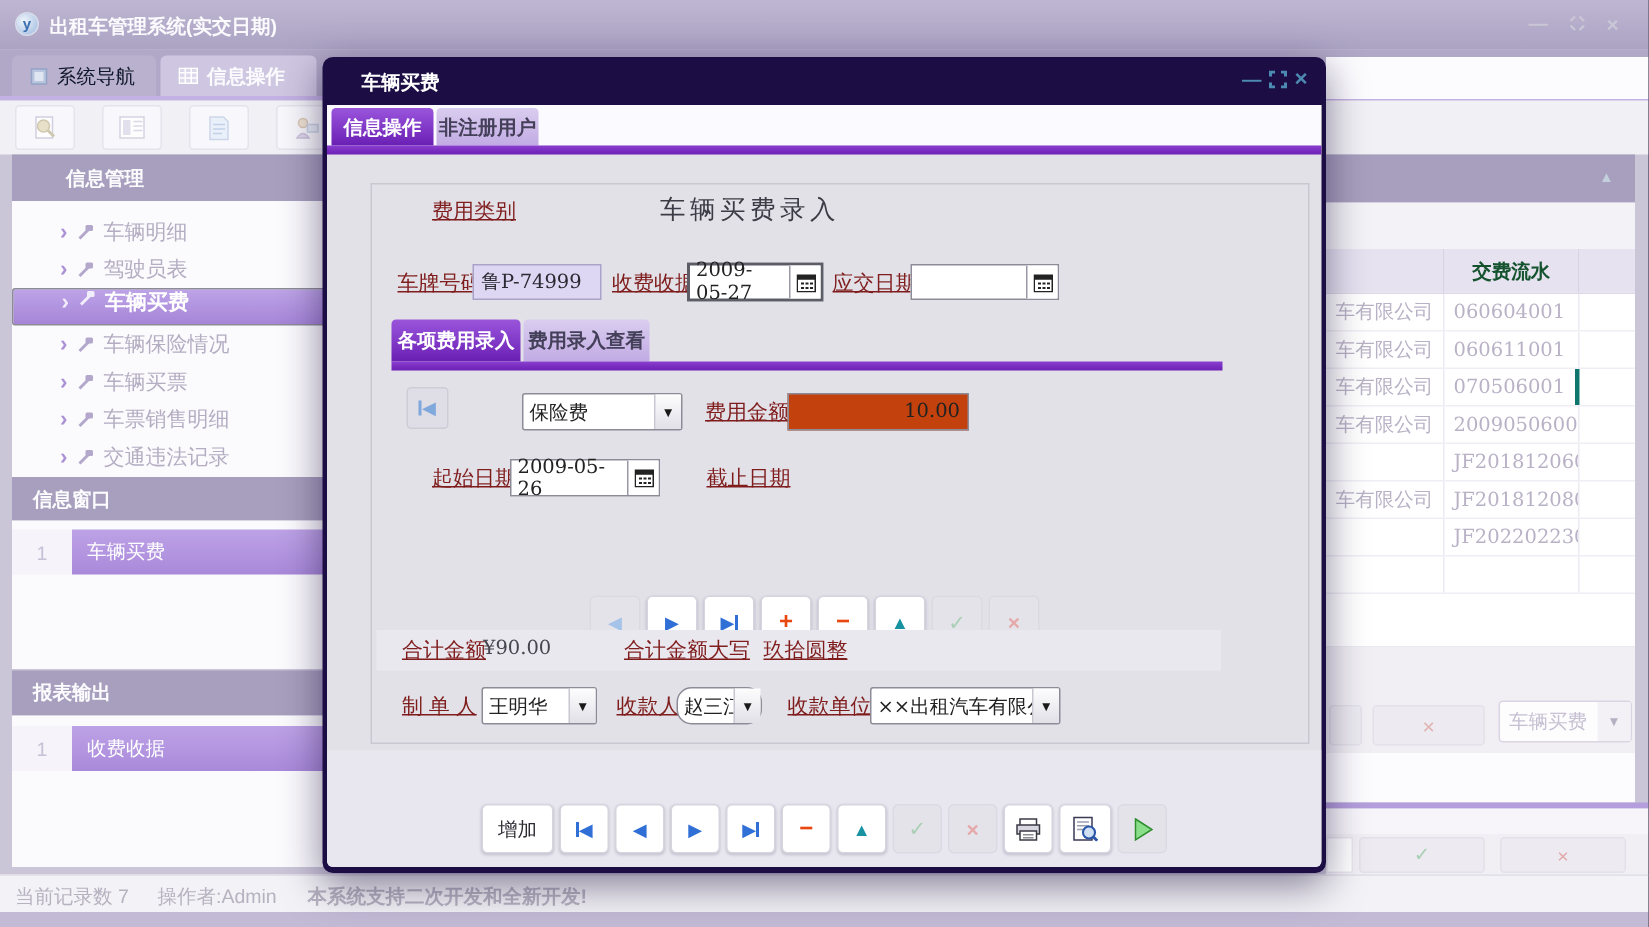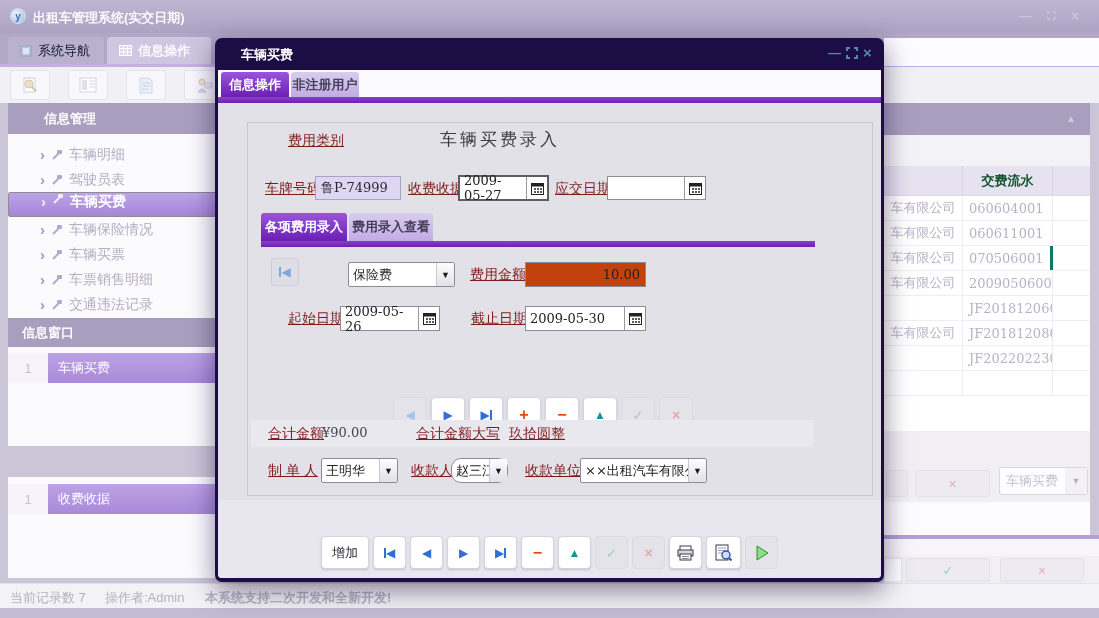--- a/index.html
+++ b/index.html
@@ -196,20 +196,23 @@
   <div class="abs phead" style="left:8px;top:318px;width:210px;height:29px;">
       <span>信息窗口</span>
     </div>
   <div class="abs panel" style="left:8px;top:347px;width:210px;height:99px;">
     <div style="display:flex;margin-top:6px;height:30px;">
       <div class="numcell flexc" style="width:40px;">1</div>
       <div class="rowbar" style="flex:1;">车辆买费</div>
     </div>
   </div>
 
+  <div class="abs phead" style="left:8px;top:447px;width:210px;height:30px;">
+      <span>报表输出</span>
+    </div>
   <div class="abs panel" style="left:8px;top:477px;width:210px;height:101px;">
     <div style="display:flex;margin-top:7px;height:30px;">
       <div class="numcell flexc" style="width:40px;">1</div>
       <div class="rowbar" style="flex:1;">收费收据</div>
     </div>
   </div>
 
   <div class="abs" style="left:884px;top:38px;width:215px;height:28px;background:#fcfbfe;"></div>
   <div class="abs phead" style="left:884px;top:103px;width:206px;height:32px;">
     <span class="abs" style="left:182px;top:10px;color:#c3cfdd;font-size:10px;">▲</span>
@@ -361,30 +364,20 @@
         <span class="dval val">2009-05-26</span>
         <span class="calbtn">
             <svg width="13" height="13">
               <rect x="0.5" y="1.5" width="12" height="11" fill="#fff" stroke="#222"></rect>
               <rect x="0.5" y="1.5" width="12" height="3" fill="#222"></rect>
               <path d="M3 7h2M6 7h2M9 7h2M3 10h2M6 10h2M9 10h2" stroke="#222" stroke-width="1.4"></path>
             </svg>
           </span>
       </div>
       <span class="abs lbl" style="left:253px;top:240px;">截止日期</span>
-      <div class="abs dgrp" style="left:307px;top:236px;width:121px;height:25px;">
-        <span class="dval val">2009-05-30</span>
-        <span class="calbtn">
-            <svg width="13" height="13">
-              <rect x="0.5" y="1.5" width="12" height="11" fill="#fff" stroke="#222"></rect>
-              <rect x="0.5" y="1.5" width="12" height="3" fill="#222"></rect>
-              <path d="M3 7h2M6 7h2M9 7h2M3 10h2M6 10h2M9 10h2" stroke="#222" stroke-width="1.4"></path>
-            </svg>
-          </span>
-      </div>
 
       <div class="abs" style="left:175px;top:327px;display:flex;gap:4px;">
         <div class="ibtn dis c-blue-dim" style="width:34px;height:36px;">
             <span class="tri">◀</span>
           </div>
         <div class="ibtn c-blue" style="width:34px;height:36px;">
             <span class="tri">▶</span>
           </div>
         <div class="ibtn c-blue" style="width:34px;height:36px;">
             <span class="tri">▶</span>

